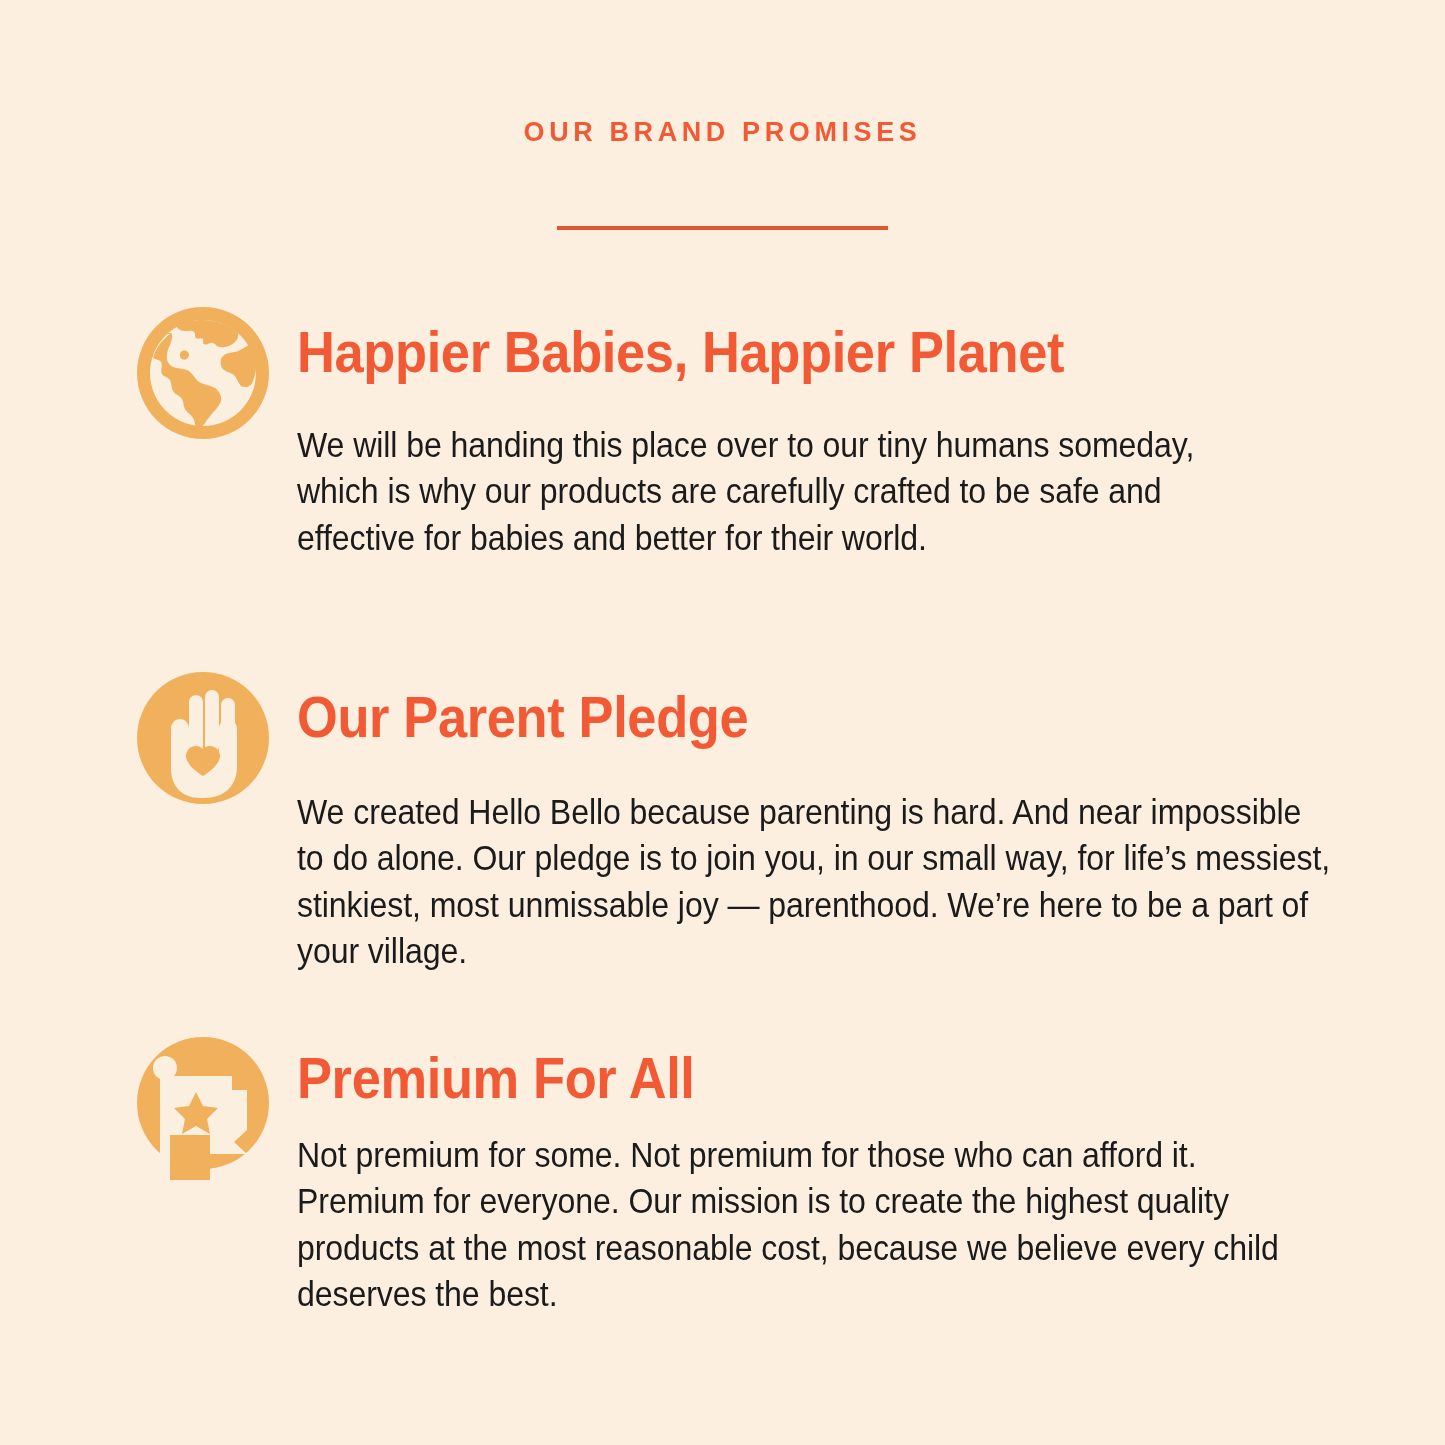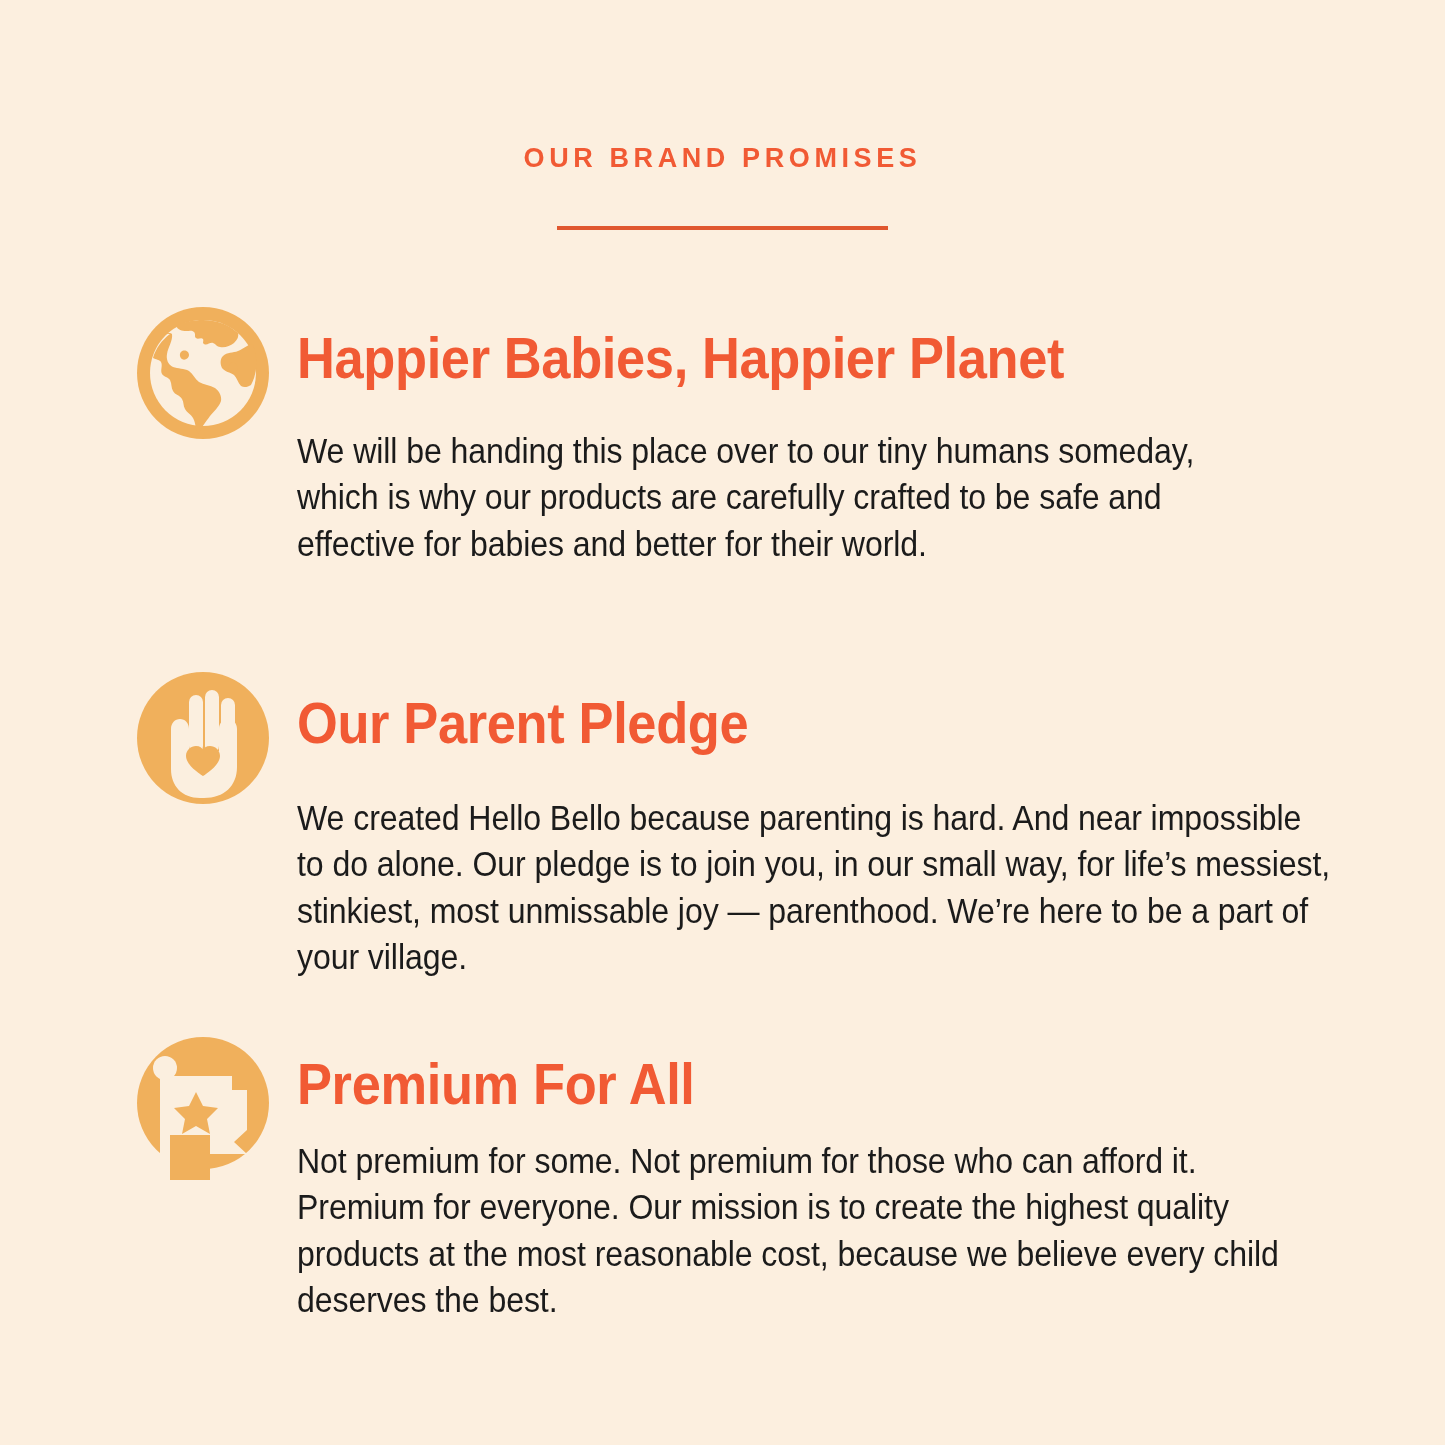--- a/index.html
+++ b/index.html
@@ -18,21 +18,21 @@
     position: relative;
     width: 1445px;
     height: 1445px;
     background: #FCEFDF;
     box-sizing: border-box;
   }
 
   
   .eyebrow-wrap {
     position: absolute;
-    top: 145px;
+    top: 119px;
     left: 0;
     width: 1445px;
     text-align: center;
   }
   .eyebrow {
     display: inline-block;
     color: #F15A34;
     font-family: "Liberation Sans", sans-serif;
     font-weight: 700;
     font-size: 27px;
@@ -63,21 +63,21 @@
     left: 133px;
     top: 0;
     width: 150px;
     height: 165px;
   }
   .icon-slot svg { display: block; }
 
   .promise-body {
     position: absolute;
     left: 297px;
-    top: 14px;
+    top: 8px;
     width: 1025px;
   }
 
   .promise-title {
     color: #F15A34;
     font-family: "Liberation Sans Narrow", "Liberation Sans", sans-serif;
     font-weight: 700;
     font-size: 57px;
     line-height: 1.08;
     margin: 0 0 0 0;

